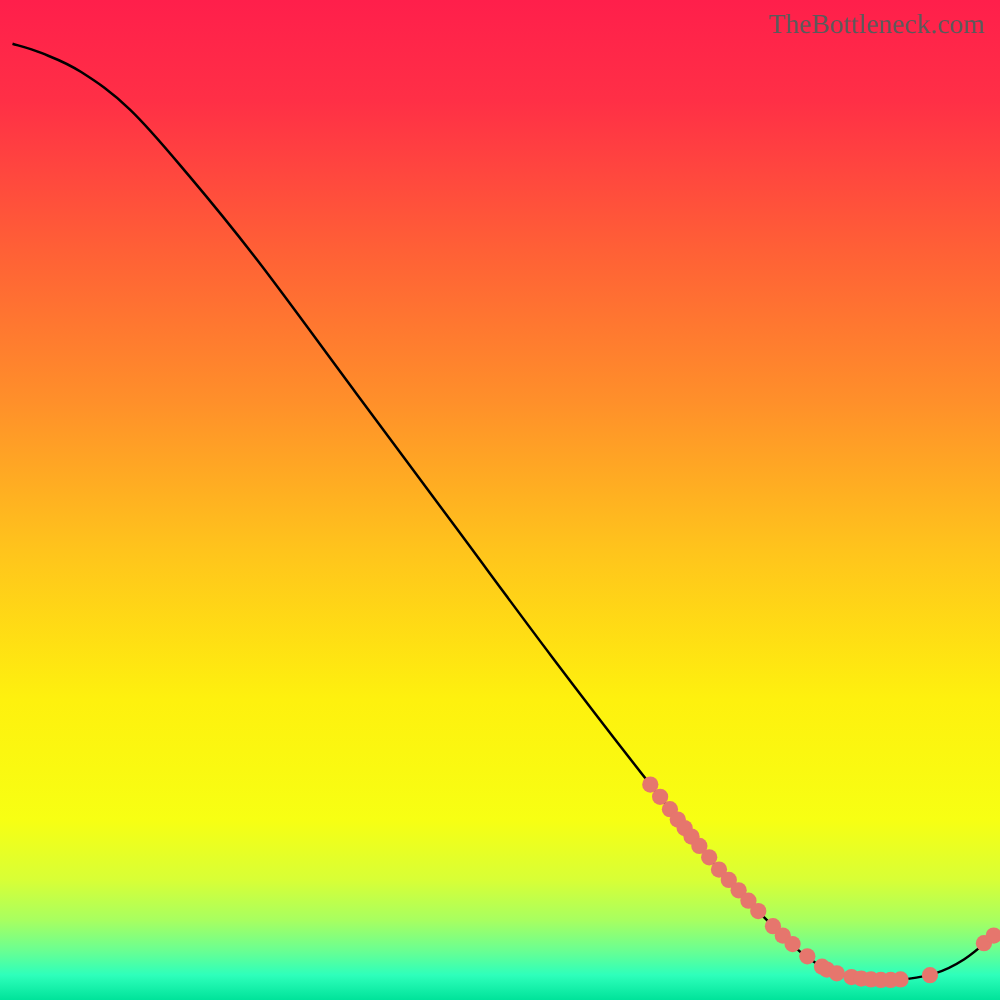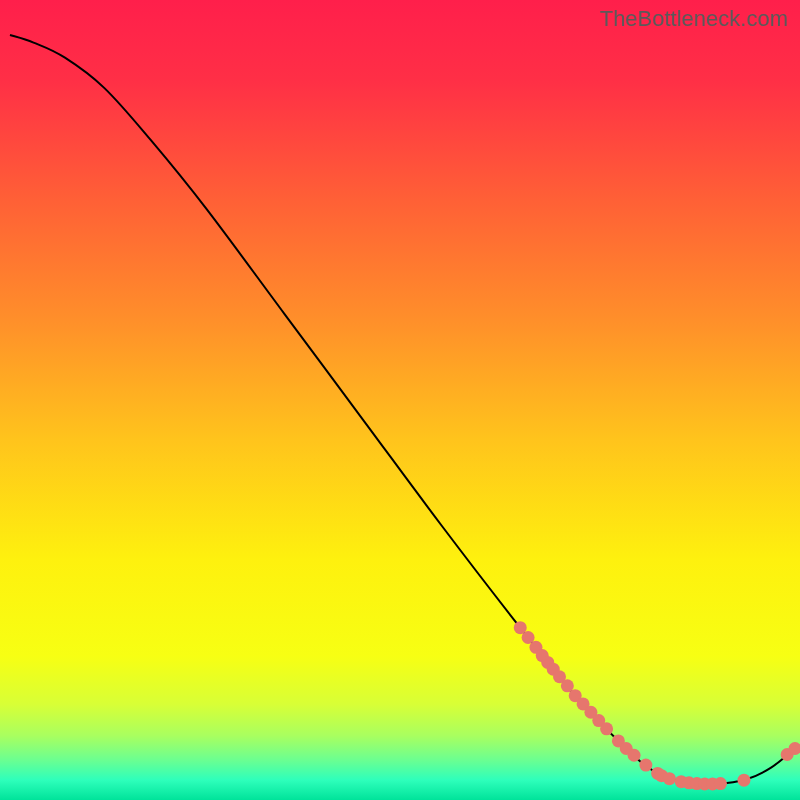--- a/index.html
+++ b/index.html
@@ -6,21 +6,21 @@
   html, body { width: 800px; height: 800px; overflow: hidden; }
   .chart-container {
     position: relative;
     width: 800px;
     height: 800px;
   }
   .attribution {
     position: absolute;
     top: 6px;
     right: 12px;
-    font-family: Liberation Sans, sans-serif;
+    font-family: Liberation Serif, serif;
     font-size: 22px;
     color: #5a5a5a;
     z-index: 10;
     font-weight: 400;
   }
   svg.plot {
     position: absolute;
     left: 0;
     top: 0;
     width: 800px;

